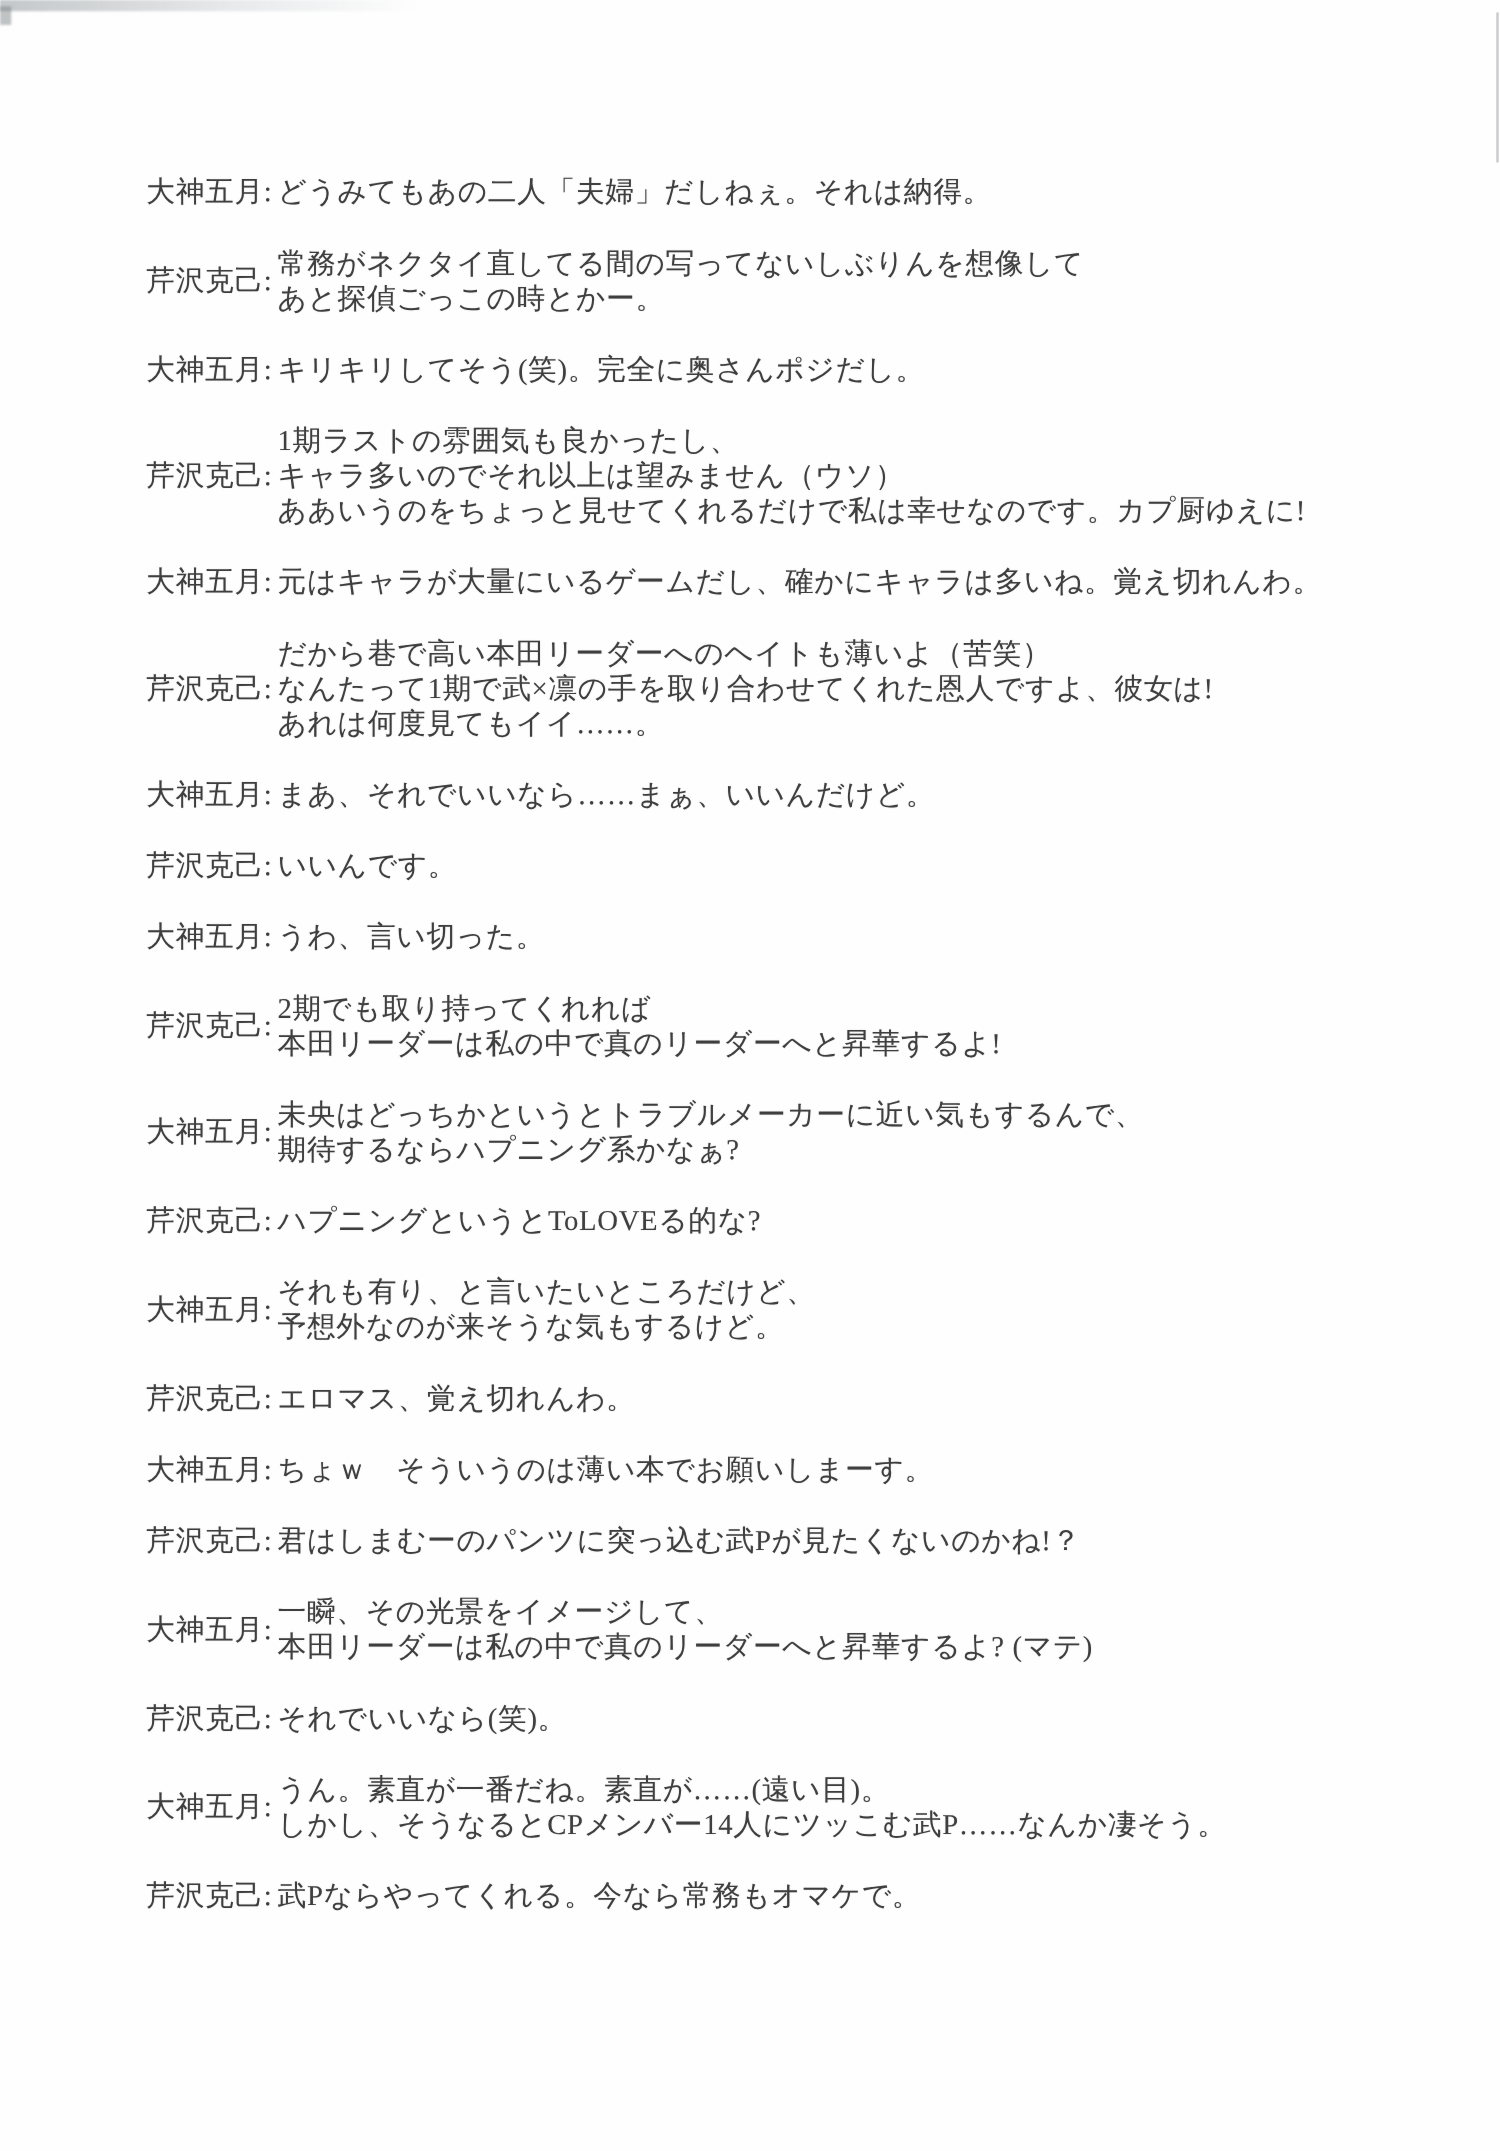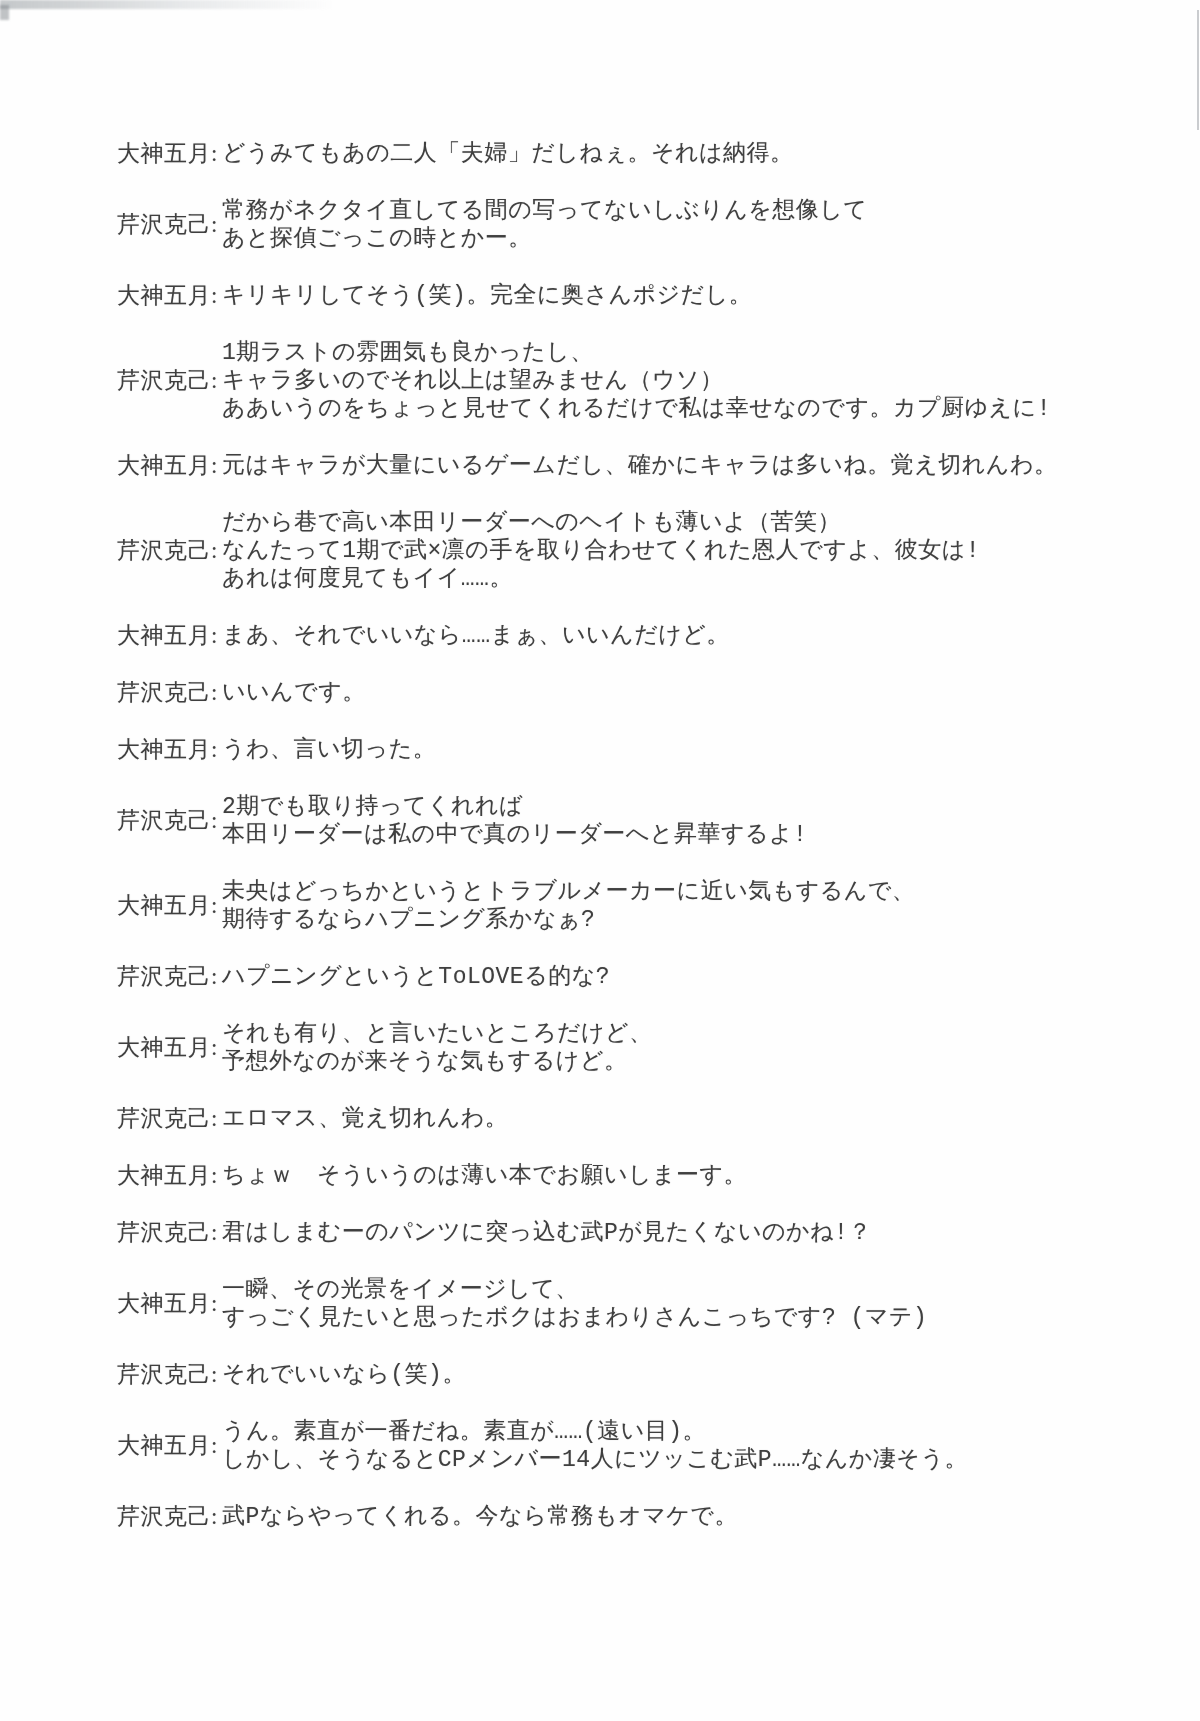--- a/index.html
+++ b/index.html
@@ -35,21 +35,20 @@
   .speaker{
     flex:0 0 105px;
     line-height:28px;
     white-space:nowrap;
   }
   .lines{flex:1;min-width:0;}
   .line{
     height:28px;
     line-height:28px;
     white-space:nowrap;
-    font-family:Liberation Mono, monospace;
   }
   
   .artifact-top{
     position:absolute;top:0;left:0;
     width:335px;height:9px;
     background:linear-gradient(to right,
       rgba(148,154,158,0.55),
       rgba(190,195,199,0.35) 55%,
       rgba(232,234,236,0) 100%);
     filter:blur(1px);
@@ -192,21 +191,21 @@
     <span class="speaker">芹沢克己:</span>
     <div class="lines">
           <div class="line">君はしまむーのパンツに突っ込む武Pが見たくないのかね!？</div>
         </div>
   </section>
 
   <section class="speech">
     <span class="speaker">大神五月:</span>
     <div class="lines">
           <div class="line">一瞬、その光景をイメージして、</div>
-          <div class="line">すっごく見たいと思ったボクはおまわりさんこっちです? (マテ)</div>
+          <div class="line">本田リーダーは私の中で真のリーダーへと昇華するよ? (マテ)</div>
         </div>
   </section>
 
   <section class="speech">
     <span class="speaker">芹沢克己:</span>
     <div class="lines">
           <div class="line">それでいいなら(笑)。</div>
         </div>
   </section>
 

